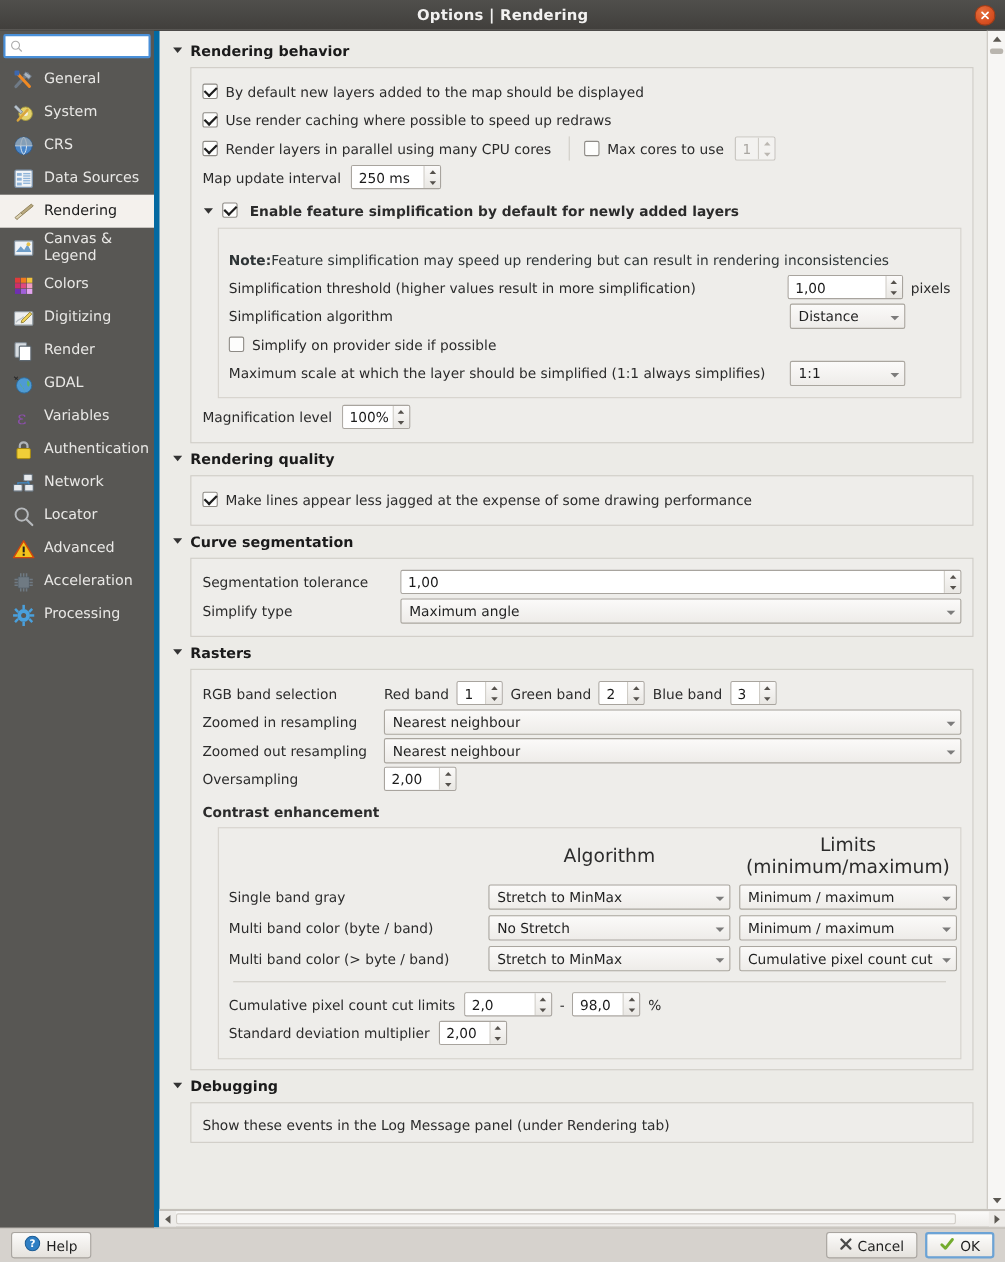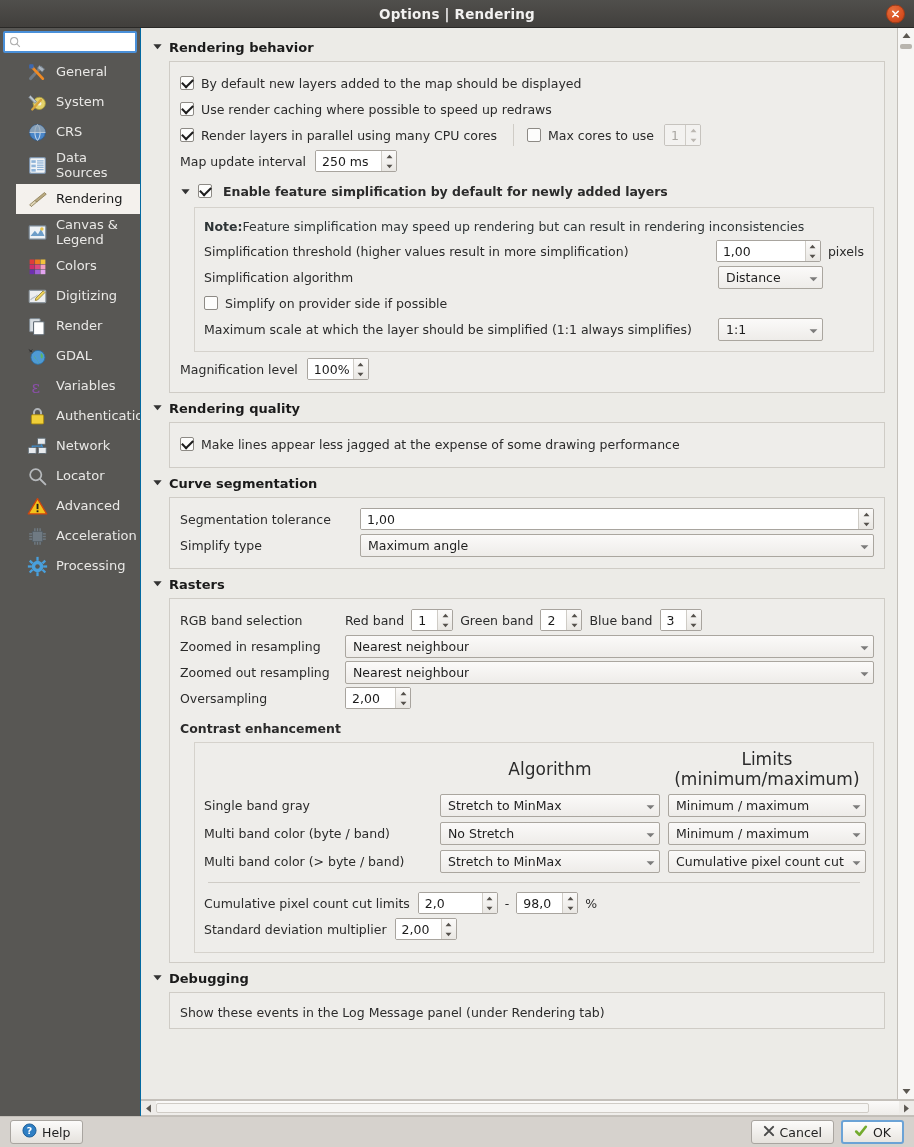--- a/index.html
+++ b/index.html
@@ -57,40 +57,40 @@
     border-radius: 2px;
     padding: 0 4px;
   }
   .search-box .mag { flex: 0 0 auto; margin-right: 3px; opacity: .55; display:flex; }
   .search-input {
     border: 0; outline: none; background: transparent;
     font-family: inherit; font-size: 12px; width: 100%;
     color: #2e3436; padding: 0;
     caret-color: #2e3436;
   }
-  .nav-list { flex: 1 1 auto; overflow: hidden; padding-left: 16px; }
+  .nav-list { flex: 1 1 auto; overflow: hidden; }
   .nav-item {
     display: flex; align-items: center; gap: 7px;
     padding: 4px 6px 4px 9px;
     min-height: 30px;
     color: #e9e8e6; font-size: 13px;
     cursor: pointer; line-height: 1.12;
   }
   .nav-item.selected {
     background: #f4f1ed; color: #1a1a1a;
   }
   .nav-icon { flex: 0 0 24px; width: 24px; height: 22px; display: flex; align-items: center; justify-content: center; }
   .nav-label { white-space: pre-line; }
 
   
   .content-pane {
     flex: 1 1 auto; min-width: 0;
     background: #ecebe7;
     display: flex; flex-direction: column;
-    border-left: 1px solid #0369a1;
+    border-left: 5px solid #0369a1;
   }
   .scroll-area { flex: 1 1 auto; display: flex; min-height: 0; }
   .scroll-body {
     flex: 1 1 auto; min-width: 0; overflow: hidden;
     padding: 8px 0 0 0;
     position: relative;
   }
   .vscroll {
     flex: 0 0 17px; width: 17px;
     background: #f7f6f4;
@@ -535,21 +535,21 @@
             <div class="row" style="margin-top:6px;">
               <span style="margin-right:7px;display:flex;">
                 <svg width="11" height="11" viewBox="0 0 12 12">
                     <path d="M1.5 3.5 L10.5 3.5 L6 9 Z" fill="#333"></path>
                   </svg>
               </span>
               <span class="cb checked"></span>
               <span class="lbl bold" style="margin-left:4px;">Enable feature simplification by default for newly added layers</span>
             </div>
 
-            <div class="section-box flat" style="margin:4px 0 4px 14px;padding:6px 9px 8px 9px;">
+            <div class="section-box flat" style="margin:4px 0 4px 14px;padding:16px 9px 8px 9px;">
               <div class="row tight note">
                 <span style="font-weight:bold;">Note:</span>
                 <span> Feature simplification may speed up rendering but can result in rendering inconsistencies</span>
               </div>
 
               <div class="row">
                 <span class="lbl">Simplification threshold (higher values result in more simplification)</span>
                 <span class="spacer"></span>
                 <span class="spin" style="width:105px;">
                   <span class="val" style="flex:1 1 auto;">1,00</span>

